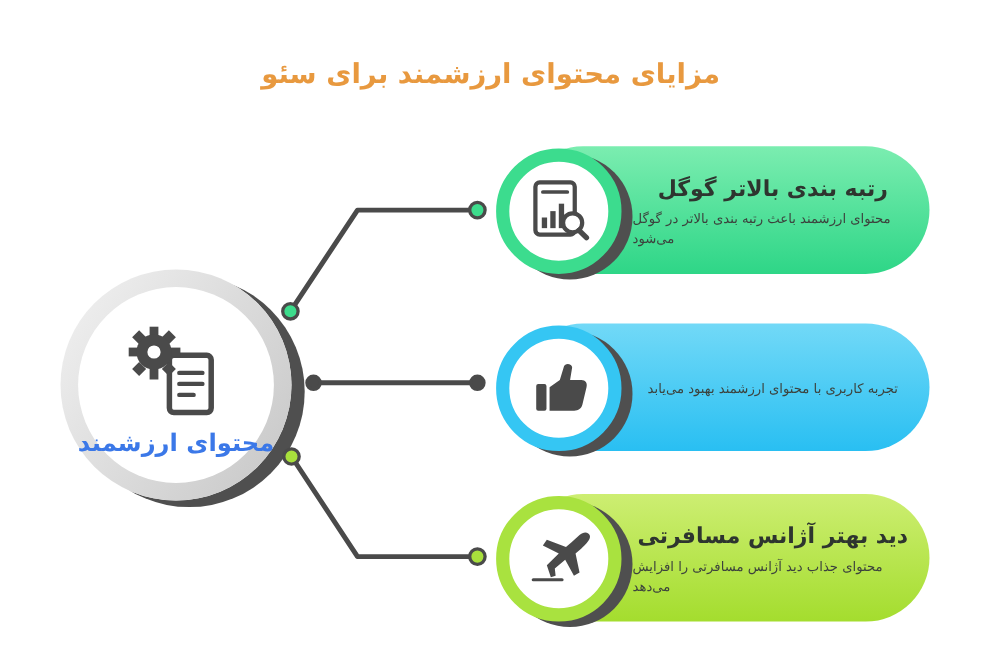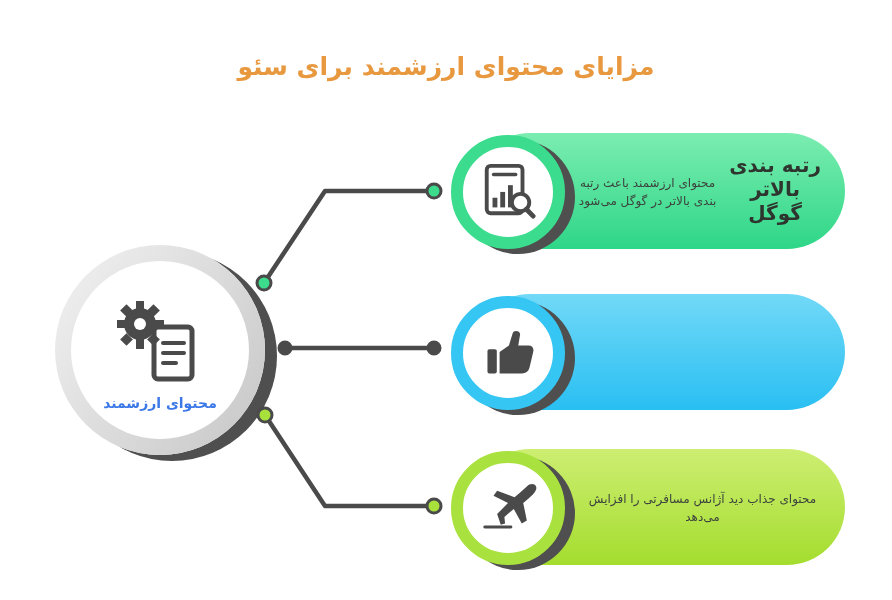--- a/index.html
+++ b/index.html
@@ -21,36 +21,36 @@
     background:linear-gradient(125deg,#f2f2f2 0%,#c6c6c6 100%);
     box-shadow:12px 6px 0 #4f4f4f;
   }
   .center-inner{
     position:absolute;left:16px;top:16px;width:178px;height:178px;
     border-radius:50%;background:#ffffff;
     display:flex;flex-direction:column;align-items:center;justify-content:center;
     padding-top:6px;box-sizing:border-box;
   }
   .center-label{
-    direction:rtl;font-size:14px;font-weight:bold;margin-top:4px;white-space:nowrap;
+    direction:rtl;font-size:22px;font-weight:bold;margin-top:4px;white-space:nowrap;
   }
   
   .connector-layer{position:absolute;left:0;top:0;pointer-events:none;}
   .conn{fill:none;stroke:var(--ink);stroke-width:4.5;stroke-linejoin:round;stroke-linecap:round;}
   .dot{stroke:var(--ink);stroke-width:3;}
   
   .card{position:absolute;left:451px;width:394px;height:116px;}
   .pill{
     position:absolute;left:21px;top:-1px;width:373px;height:116px;
     border-radius:58px;
   }
   .card-text{
     position:absolute;left:124px;top:0;width:255px;height:100%;
-    display:flex;justify-content:center;align-items:center;
-    direction:rtl;text-align:center;
+    display:flex;flex-direction:column;justify-content:center;align-items:center;
+    direction:rtl;text-align:left;
   }
   .card-title{font-size:20px;font-weight:bold;color:#2e352f;margin-bottom:7px;line-height:1.2;}
   .card-body{font-size:12px;color:#3c423d;line-height:1.5;}
   .ring{
     position:absolute;left:0;top:1px;width:90px;height:90px;border-radius:50%;
     border:12px solid #ccc;background:#ffffff;box-sizing:content-box;
     box-shadow:10px 5px 0 #4f4f4f;
     display:flex;align-items:center;justify-content:center;
   }
   .glyph{color:var(--ink);}
@@ -119,34 +119,36 @@
           <circle cx="43" cy="43" r="9" fill="#fff" stroke="currentColor" stroke-width="4"></circle>
           <line x1="49" y1="50" x2="56" y2="57" stroke="currentColor" stroke-width="5" stroke-linecap="round"></line>
         </svg>
       </span>
     </div>
   </div>
 
   <div class="card" style="top:295px">
     <div class="pill" style="background: linear-gradient(rgb(114, 217, 247) 0%, rgb(41, 191, 242) 100%);"></div>
     <div class="card-text">
+      <div class="card-body">تجربه کاربری با محتوای ارزشمند بهبود می‌یابد</div>
     </div>
     <div class="ring" style="border-color: rgb(53, 198, 243);">
       <span>
         <svg class="glyph" width="56" height="56" viewBox="0 0 60 60" aria-hidden="true">
           <rect x="8" y="28" width="10" height="26" rx="2" fill="currentColor"></rect>
           <path fill="currentColor" d="M21 54 V31 l10-7 4-13 c1-4 8-3 8 1 l-2 12 h11 c4 0 6 3 5 7 l-4 17 c-1 4-4 6-8 6 z"></path>
         </svg>
       </span>
     </div>
   </div>
 
   <div class="card" style="top:450px">
     <div class="pill" style="background: linear-gradient(rgb(205, 238, 114) 0%, rgb(164, 221, 46) 100%);"></div>
     <div class="card-text">
+      <div class="card-title">دید بهتر آژانس مسافرتی</div>
       <div class="card-body">محتوای جذاب دید آژانس مسافرتی را افزایش می‌دهد</div>
     </div>
     <div class="ring" style="border-color: rgb(169, 226, 63);">
       <span>
         <svg class="glyph" width="58" height="58" viewBox="0 0 80 70" aria-hidden="true">
           <path fill="currentColor" d="M66 8 C71 3 78 4 79 9 C80 13 75 19 68 25 L61 31 L66 55 L59 59 L48 39 L35 50 L36 59 L30 61 L25 46 L40 31 L20 21 L25 14 L49 23 L56 17 Z"></path>
           <line x1="8" y1="64" x2="44" y2="64" stroke="currentColor" stroke-width="4" stroke-linecap="round"></line>
         </svg>
       </span>
     </div>

